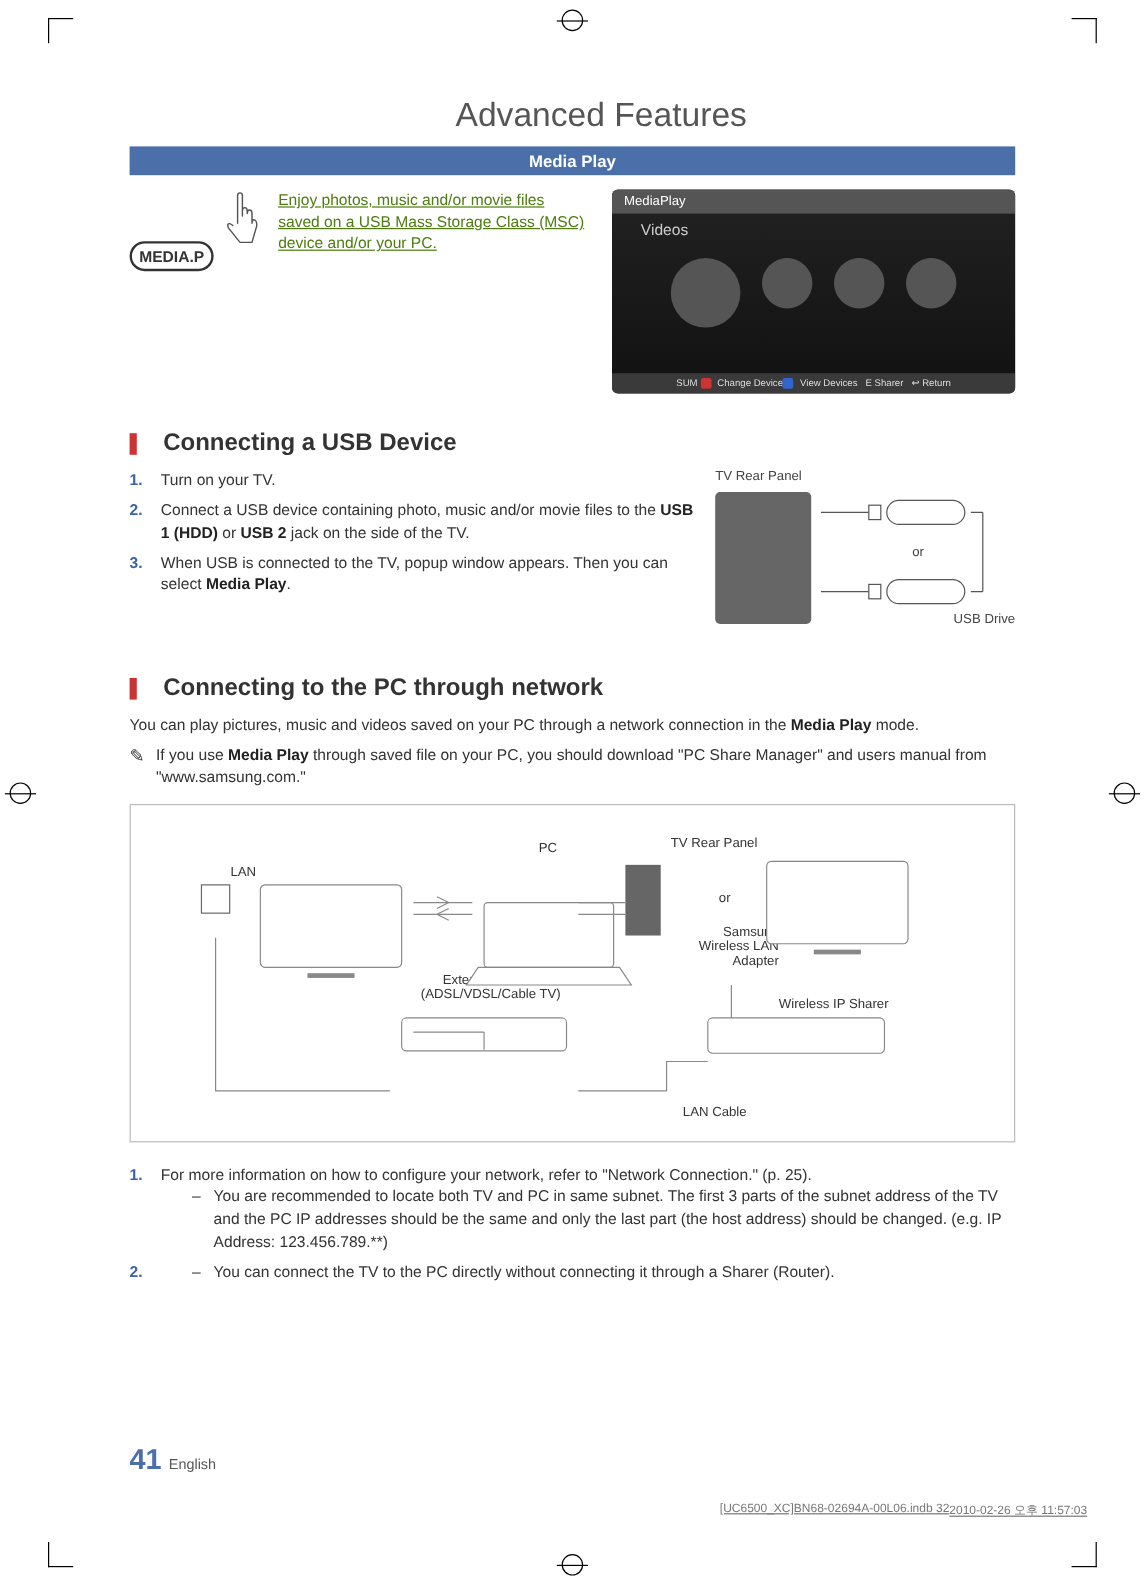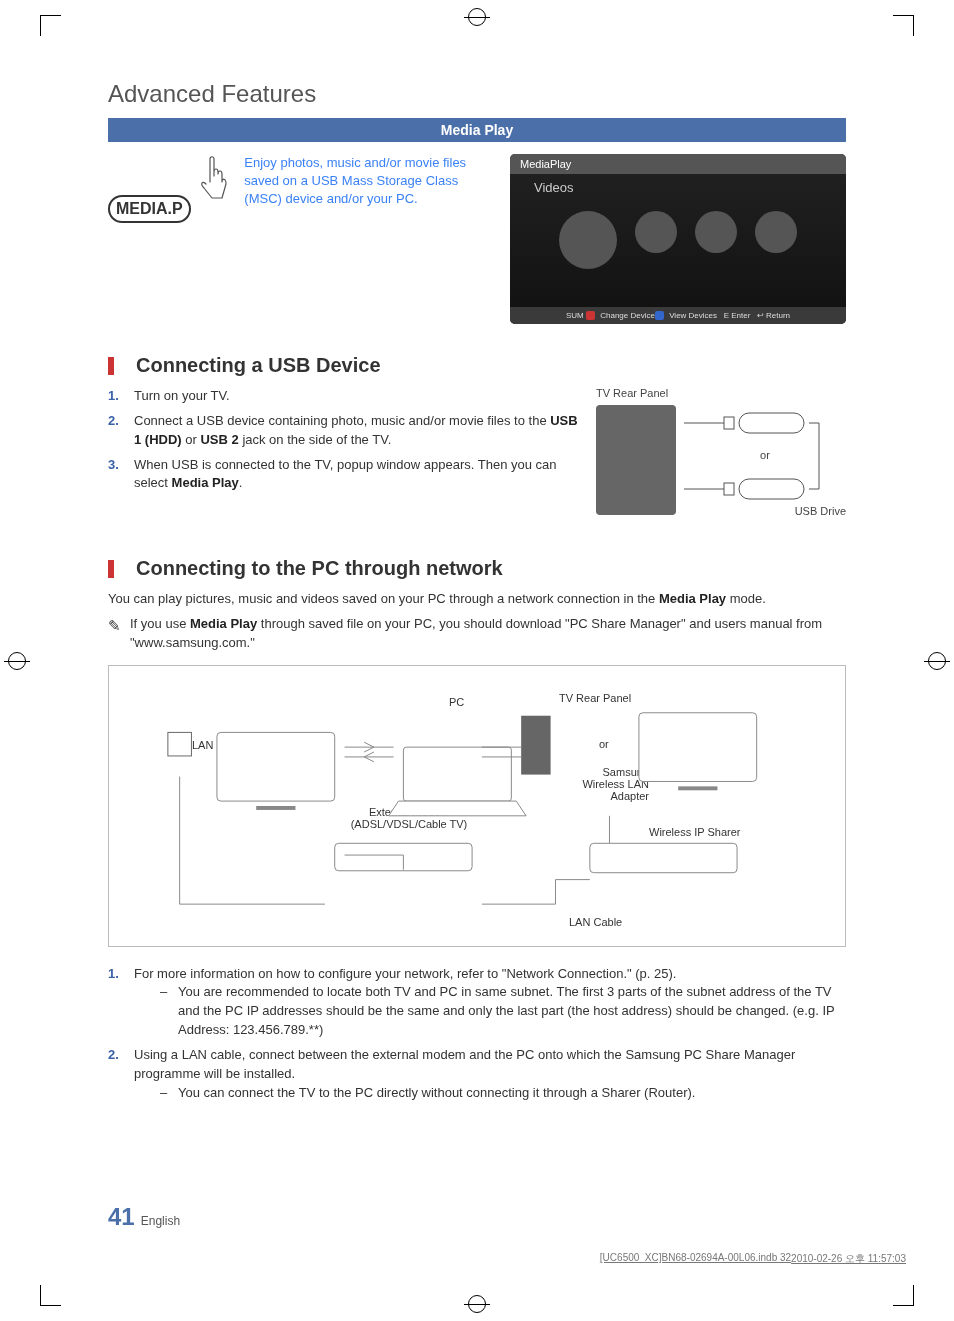--- a/index.html
+++ b/index.html
@@ -9,27 +9,27 @@
   .crop-tr{top:15px;right:40px;border-right:1px solid #000;border-top:1px solid #000;}
   .crop-bl{bottom:15px;left:40px;border-left:1px solid #000;border-bottom:1px solid #000;}
   .crop-br{bottom:15px;right:40px;border-right:1px solid #000;border-bottom:1px solid #000;}
   .reg-top,.reg-bottom,.reg-left,.reg-right{position:absolute;width:18px;height:18px;}
   .reg-top{top:8px;left:50%;transform:translateX(-50%);}
   .reg-bottom{bottom:8px;left:50%;transform:translateX(-50%);}
   .reg-left{left:8px;top:50%;transform:translateY(-50%);}
   .reg-right{right:8px;top:50%;transform:translateY(-50%);}
   .reg-top::before,.reg-bottom::before,.reg-left::before,.reg-right::before{content:"";position:absolute;inset:0;border:1px solid #000;border-radius:50%;}
   .reg-top::after,.reg-bottom::after,.reg-left::after,.reg-right::after{content:"";position:absolute;left:-4px;right:-4px;top:50%;height:1px;background:#000;box-shadow:0 0 0 0 #000;}
-  h1.title{font-size:24px;font-weight:300;color:#555;margin:30px 0 10px 48px;}
+  h1.title{font-size:28px;font-weight:300;color:#555;margin:30px 0 10px 48px;text-align:center;}
   .bar{background:#4b6fa8;color:#fff;text-align:center;font-weight:bold;padding:4px 0;font-size:14px;margin:0 0 12px 0;}
   .intro-row{display:flex;gap:20px;margin-bottom:30px;}
   .intro-left{flex:1;display:flex;gap:10px;}
-  .remote-btn{border:2px solid #333;border-radius:16px;padding:3px 6px;font-weight:bold;font-size:16px;display:inline-block;margin-top:4px;}
+  .remote-btn{border:2px solid #333;border-radius:16px;padding:3px 6px;font-weight:bold;font-size:13px;display:inline-block;margin-top:4px;}
   .hand{width:40px;height:60px;}
-  .intro-text{font-size:13px;color:#3b82f6;line-height:1.4;flex:1;}
+  .intro-text{font-size:13px;color:#4d7c0f;line-height:1.4;flex:1;text-decoration:underline;}
   .screenshot{width:336px;height:170px;background:linear-gradient(180deg,#222 0%,#111 100%);border-radius:5px;position:relative;color:#ccc;overflow:hidden;}
   .ss-title{background:#555;color:#fff;font-size:11px;padding:4px 10px;}
   .ss-sub{font-size:13px;color:#ccc;padding:6px 24px;}
   .ss-icons{display:flex;gap:18px;justify-content:center;margin-top:10px;}
   .ss-icon{width:42px;height:42px;background:#555;border-radius:50%;}
   .ss-icon.big{width:58px;height:58px;}
   .ss-foot{position:absolute;bottom:0;left:0;right:0;background:#3a3a3a;font-size:8px;display:flex;justify-content:center;padding:4px 8px;}
   .ss-foot span{color:#ddd;}
   .key{display:inline-block;width:9px;height:9px;border-radius:2px;margin-right:3px;vertical-align:middle;}
   .key.red{background:#c33;}
@@ -96,21 +96,21 @@
         </div>
         <div class="ss-foot">
           <span>
             <span>SUM</span>
             <span class="key red"></span>
             <span>Change Device</span>
           </span>
           <span>
             <span class="key blue"></span>
             <span>View Devices</span>&nbsp;&nbsp;
-            E <span>Enter</span>&nbsp;&nbsp;
+            E <span>Sharer</span>&nbsp;&nbsp;
             ↩ <span>Return</span>
           </span>
         </div>
       </div>
     </div>
 
     <div class="sec-head">
       <div class="sec-bar"></div>
       <div class="sec-title">Connecting a USB Device</div>
     </div>
@@ -160,21 +160,21 @@
     </div>
 
     <div style="line-height:1.45;">You can play pictures, music and videos saved on your PC through a network connection in the <b>Media Play</b> mode.</div>
 
     <div class="note">
       <span class="note-icon">✎</span>
       <span>If you use <b>Media Play</b> through saved file on your PC, you should download "PC Share Manager" and users manual from "www.samsung.com."</span>
     </div>
 
     <div class="diagram">
-      <span class="dlabel" style="top:50px;left:83px;margin-top:23px;">LAN</span>
+      <span class="dlabel" style="top:50px;left:83px;">LAN</span>
       <span class="dlabel" style="top:30px;left:340px;">PC</span>
       <span class="dlabel" style="top:26px;left:450px;">TV Rear Panel</span>
       <span class="dlabel" style="top:72px;left:490px;">or</span>
       <span class="dlabel" style="top:100px;left:460px;text-align:right;width:80px;">Samsung Wireless LAN Adapter</span>
       <span class="dlabel" style="top:140px;left:220px;text-align:center;width:160px;">External Modem (ADSL/VDSL/Cable TV)</span>
       <span class="dlabel" style="top:160px;left:540px;">Wireless IP Sharer</span>
       <span class="dlabel" style="top:250px;left:460px;">LAN Cable</span>
       <svg width="100%" height="100%" viewBox="0 0 750 280" style="position:absolute;inset:0;">
 
         <rect x="60" y="65" width="24" height="24" fill="#fff" stroke="#666"></rect>
@@ -210,21 +210,20 @@
           <div>For more information on how to configure your network, refer to "Network Connection." (p. 25).</div>
           <div class="sub">
               <span class="dash">–</span>
               <span>You are recommended to locate both TV and PC in same subnet. The first 3 parts of the subnet address of the TV and the PC IP addresses should be the same and only the last part (the host address) should be changed. (e.g. IP Address: 123.456.789.**)</span>
             </div>
         </div>
       </li>
       <li>
         <span class="num">2.</span>
         <div class="li-body">
-          <div>Using a LAN cable, connect between the external modem and the PC onto which the Samsung PC Share Manager programme will be installed.</div>
           <div class="sub">
               <span class="dash">–</span>
               <span>You can connect the TV to the PC directly without connecting it through a Sharer (Router).</span>
             </div>
         </div>
       </li>
     </ol>
   </div>
 
   <div class="pagenum">

